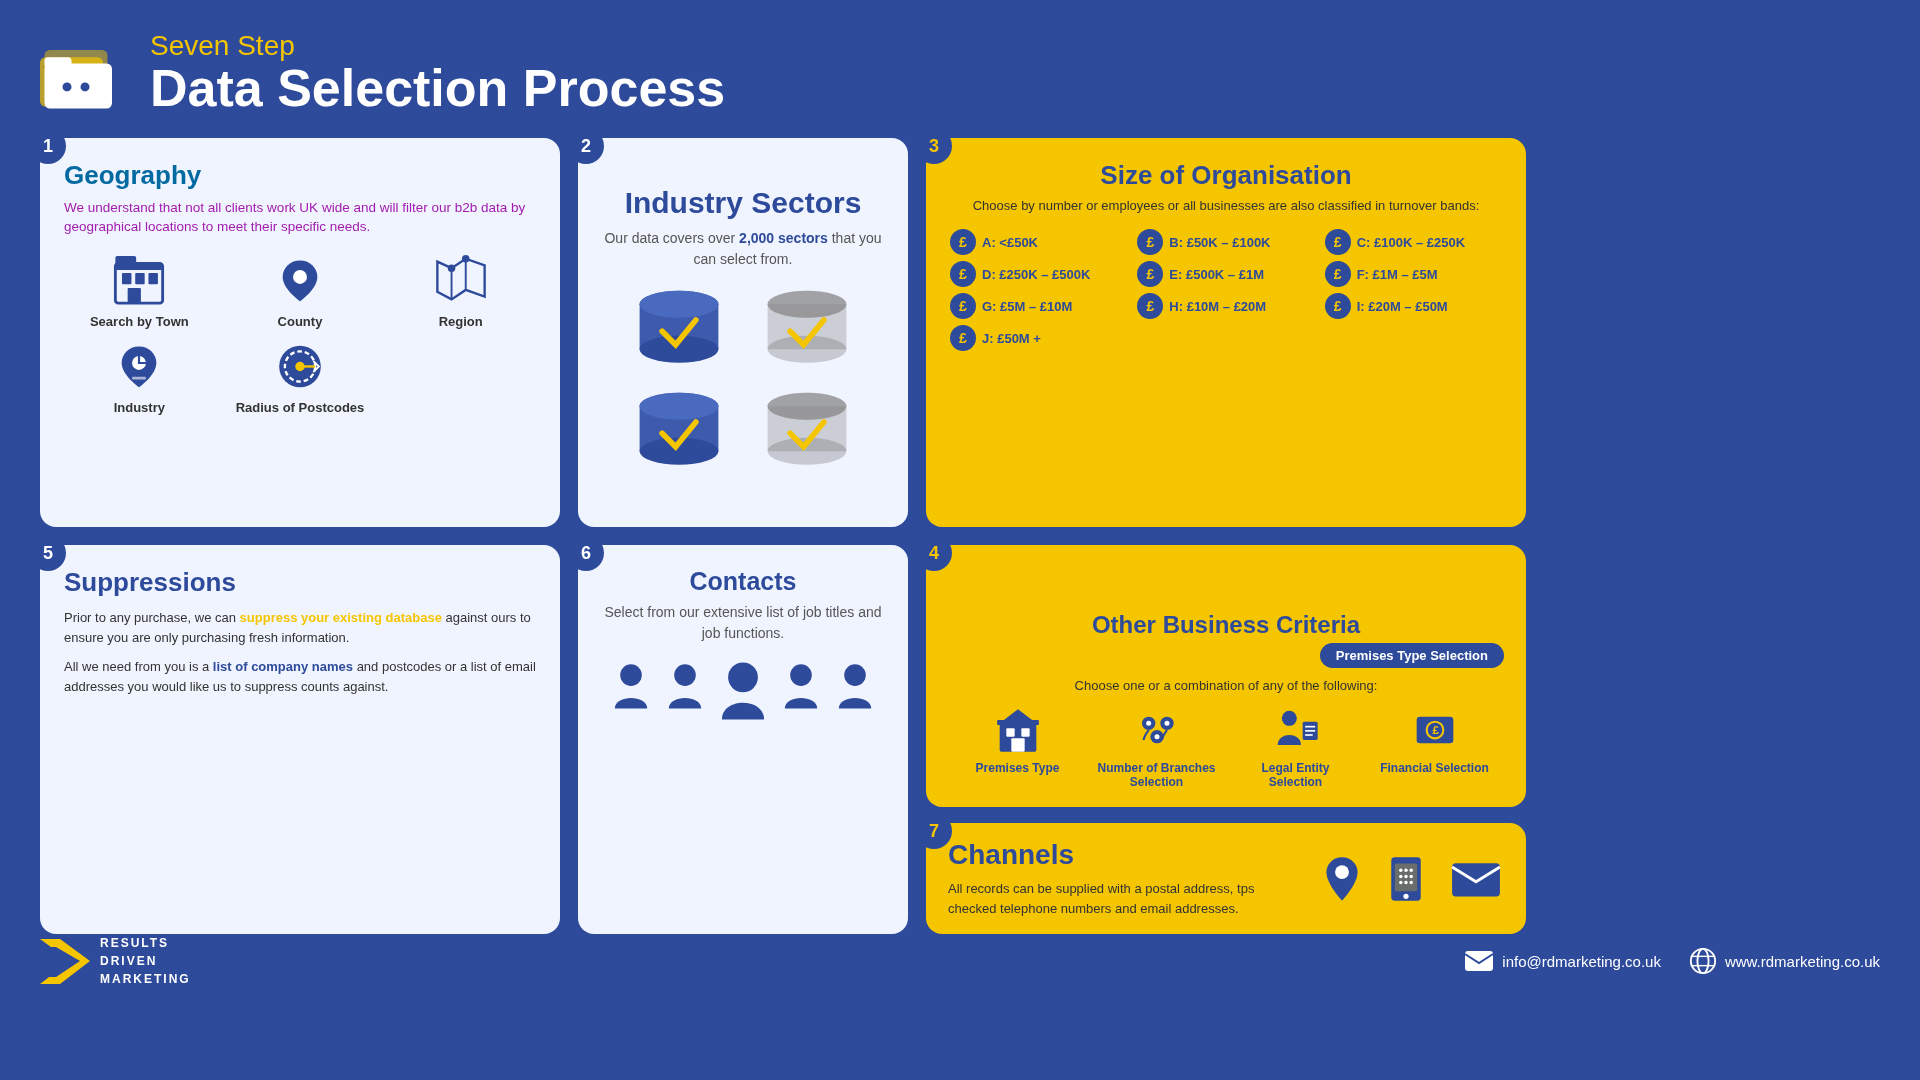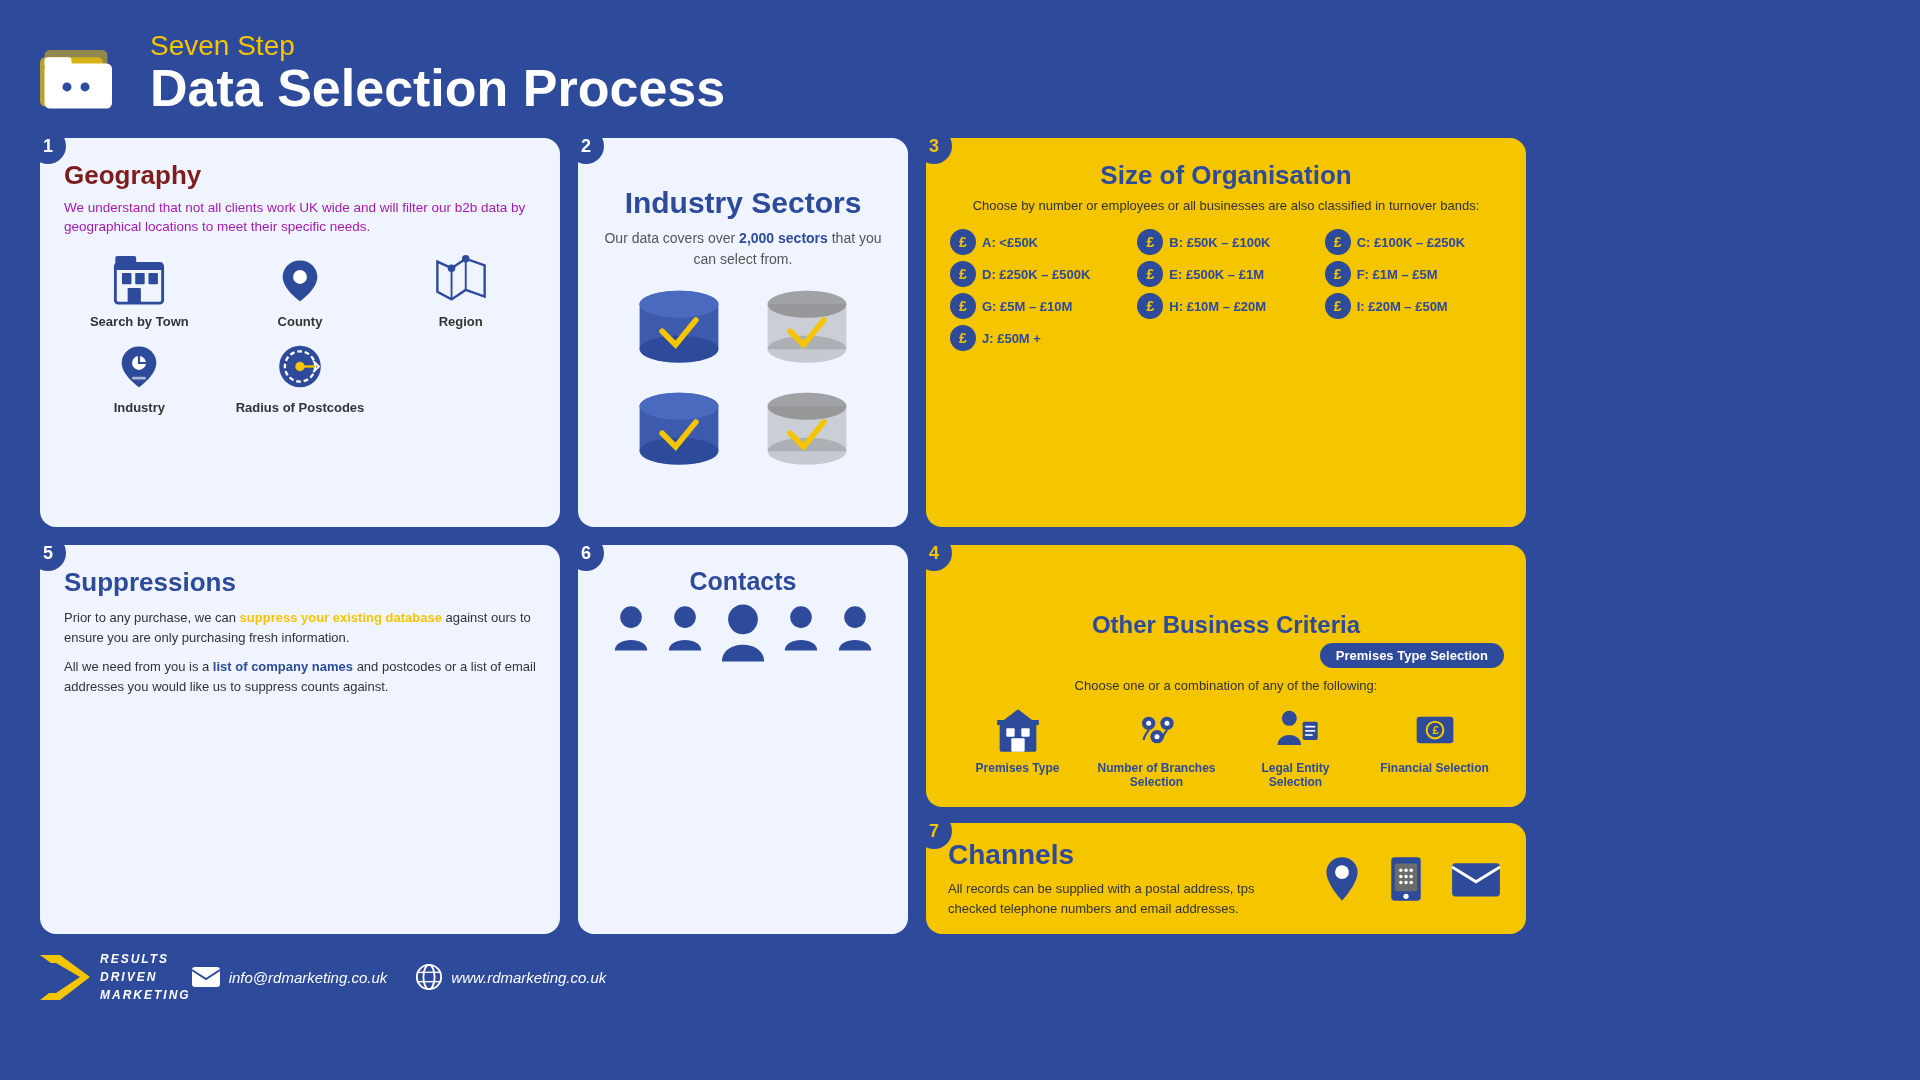--- a/index.html
+++ b/index.html
@@ -91,21 +91,21 @@
       color: #f5c500;
       font-size: 18px;
       font-weight: 900;
       display: flex;
       align-items: center;
       justify-content: center;
       z-index: 10;
     }
 
     .card-title {
-      color: #7f1d1d;
+      color: #0369a1;
       font-size: 26px;
       font-weight: 900;
       margin-bottom: 8px;
     }
 
     .card-desc {
       color: #a21caf;
       font-size: 13.5px;
       line-height: 1.4;
     }
@@ -319,23 +319,23 @@
     .channels-icons {
       display: flex;
       gap: 20px;
       align-items: center;
       flex-shrink: 0;
     }
 
     
     .footer {
       display: flex;
-      align-items: center;
-      margin-top: 16px;
-      font-style: italic;
+      justify-content: space-between;
+      align-items: center;
+      margin-top: 0;
     }
 
     .footer-logo {
       display: flex;
       align-items: center;
       gap: 10px;
     }
 
     .footer-logo-text {
       color: white;
@@ -603,20 +603,21 @@
         Prior to any purchase, we can <span class="highlight">suppress your existing database</span> against ours to ensure you are only purchasing fresh information.
       </p>
       <p class="suppress-text">
         All we need from you is a <span class="highlight-blue">list of company names</span> and postcodes or a list of email addresses you would like us to suppress counts against.
       </p>
     </div>
 
     <div class="contacts-card" style="grid-column:2; grid-row:2; position:relative;">
       <div class="step-badge">6</div>
       <div class="contacts-title">Contacts</div>
+      <div class="contacts-desc">Select from our extensive list of job titles and job functions.</div>
       <div class="contact-person-icons">
 
         <svg viewBox="0 0 40 50" width="44" height="54" xmlns="http://www.w3.org/2000/svg">
           <circle cx="20" cy="14" r="10" fill="#2d4a9b"></circle>
           <path d="M5 45 C5 32 35 32 35 45" fill="#2d4a9b"></path>
         </svg>
         <svg viewBox="0 0 40 50" width="44" height="54" xmlns="http://www.w3.org/2000/svg">
           <circle cx="20" cy="14" r="10" fill="#2d4a9b"></circle>
           <path d="M5 45 C5 32 35 32 35 45" fill="#2d4a9b"></path>
         </svg>

